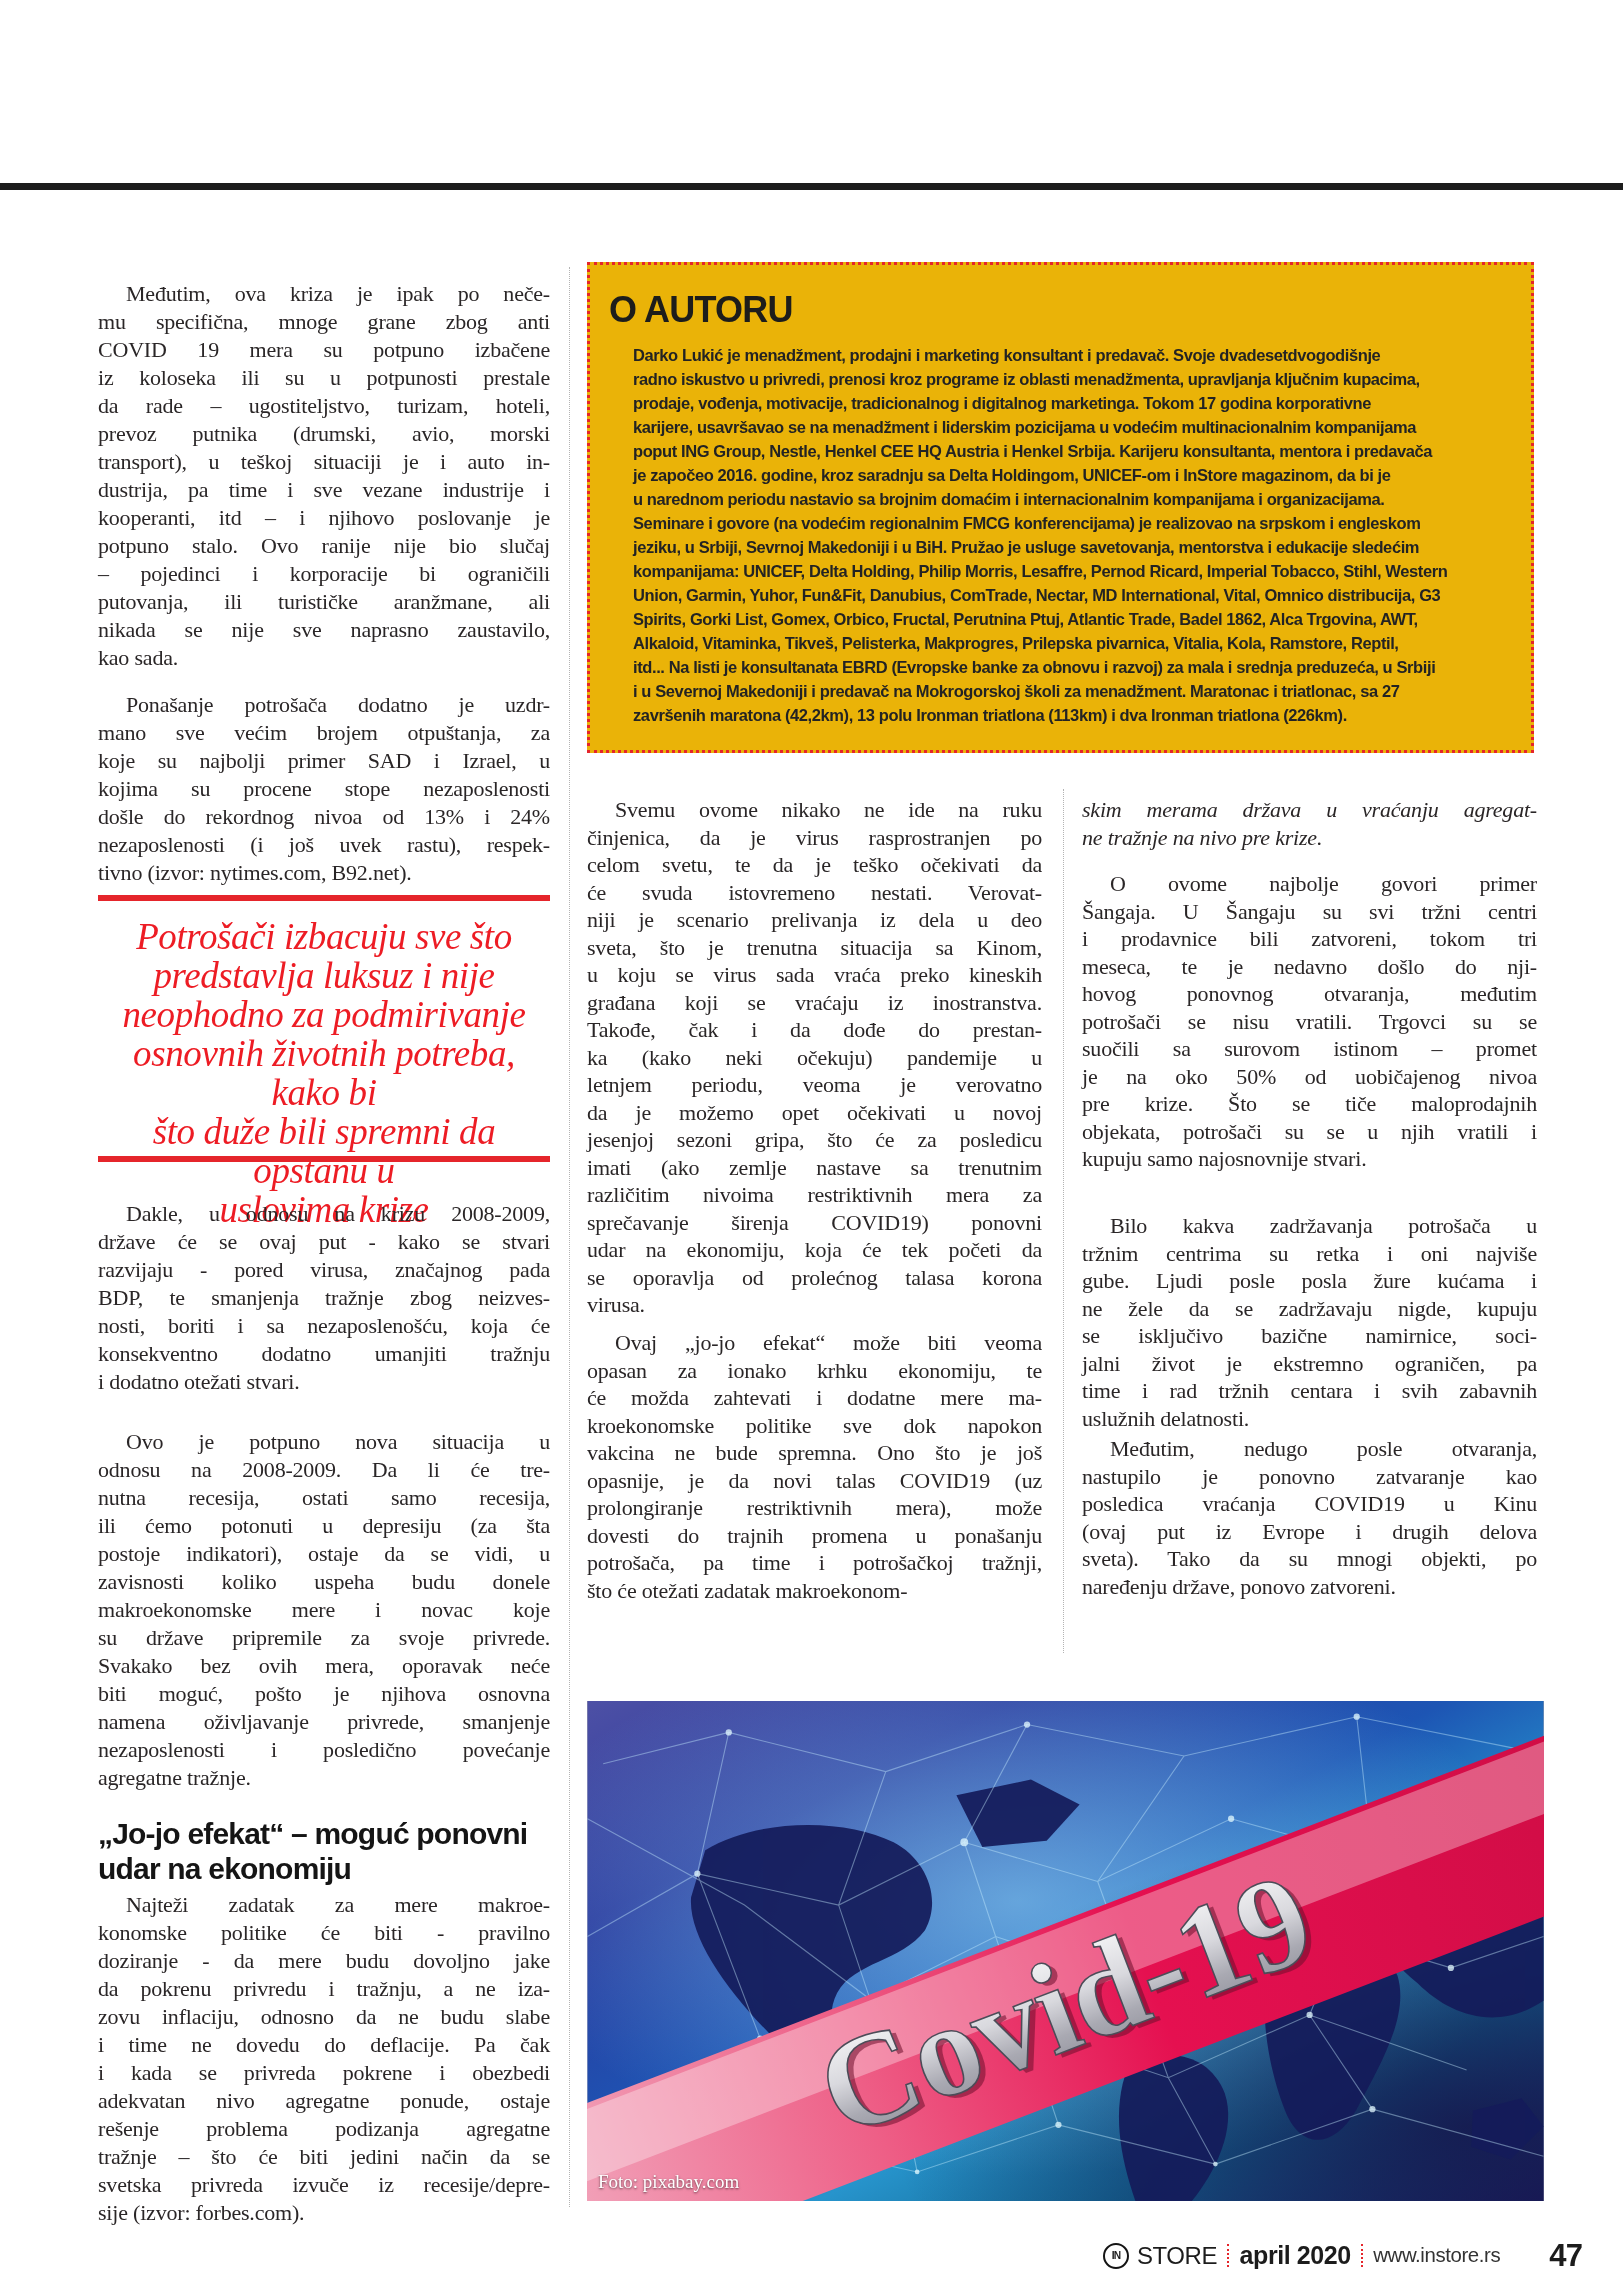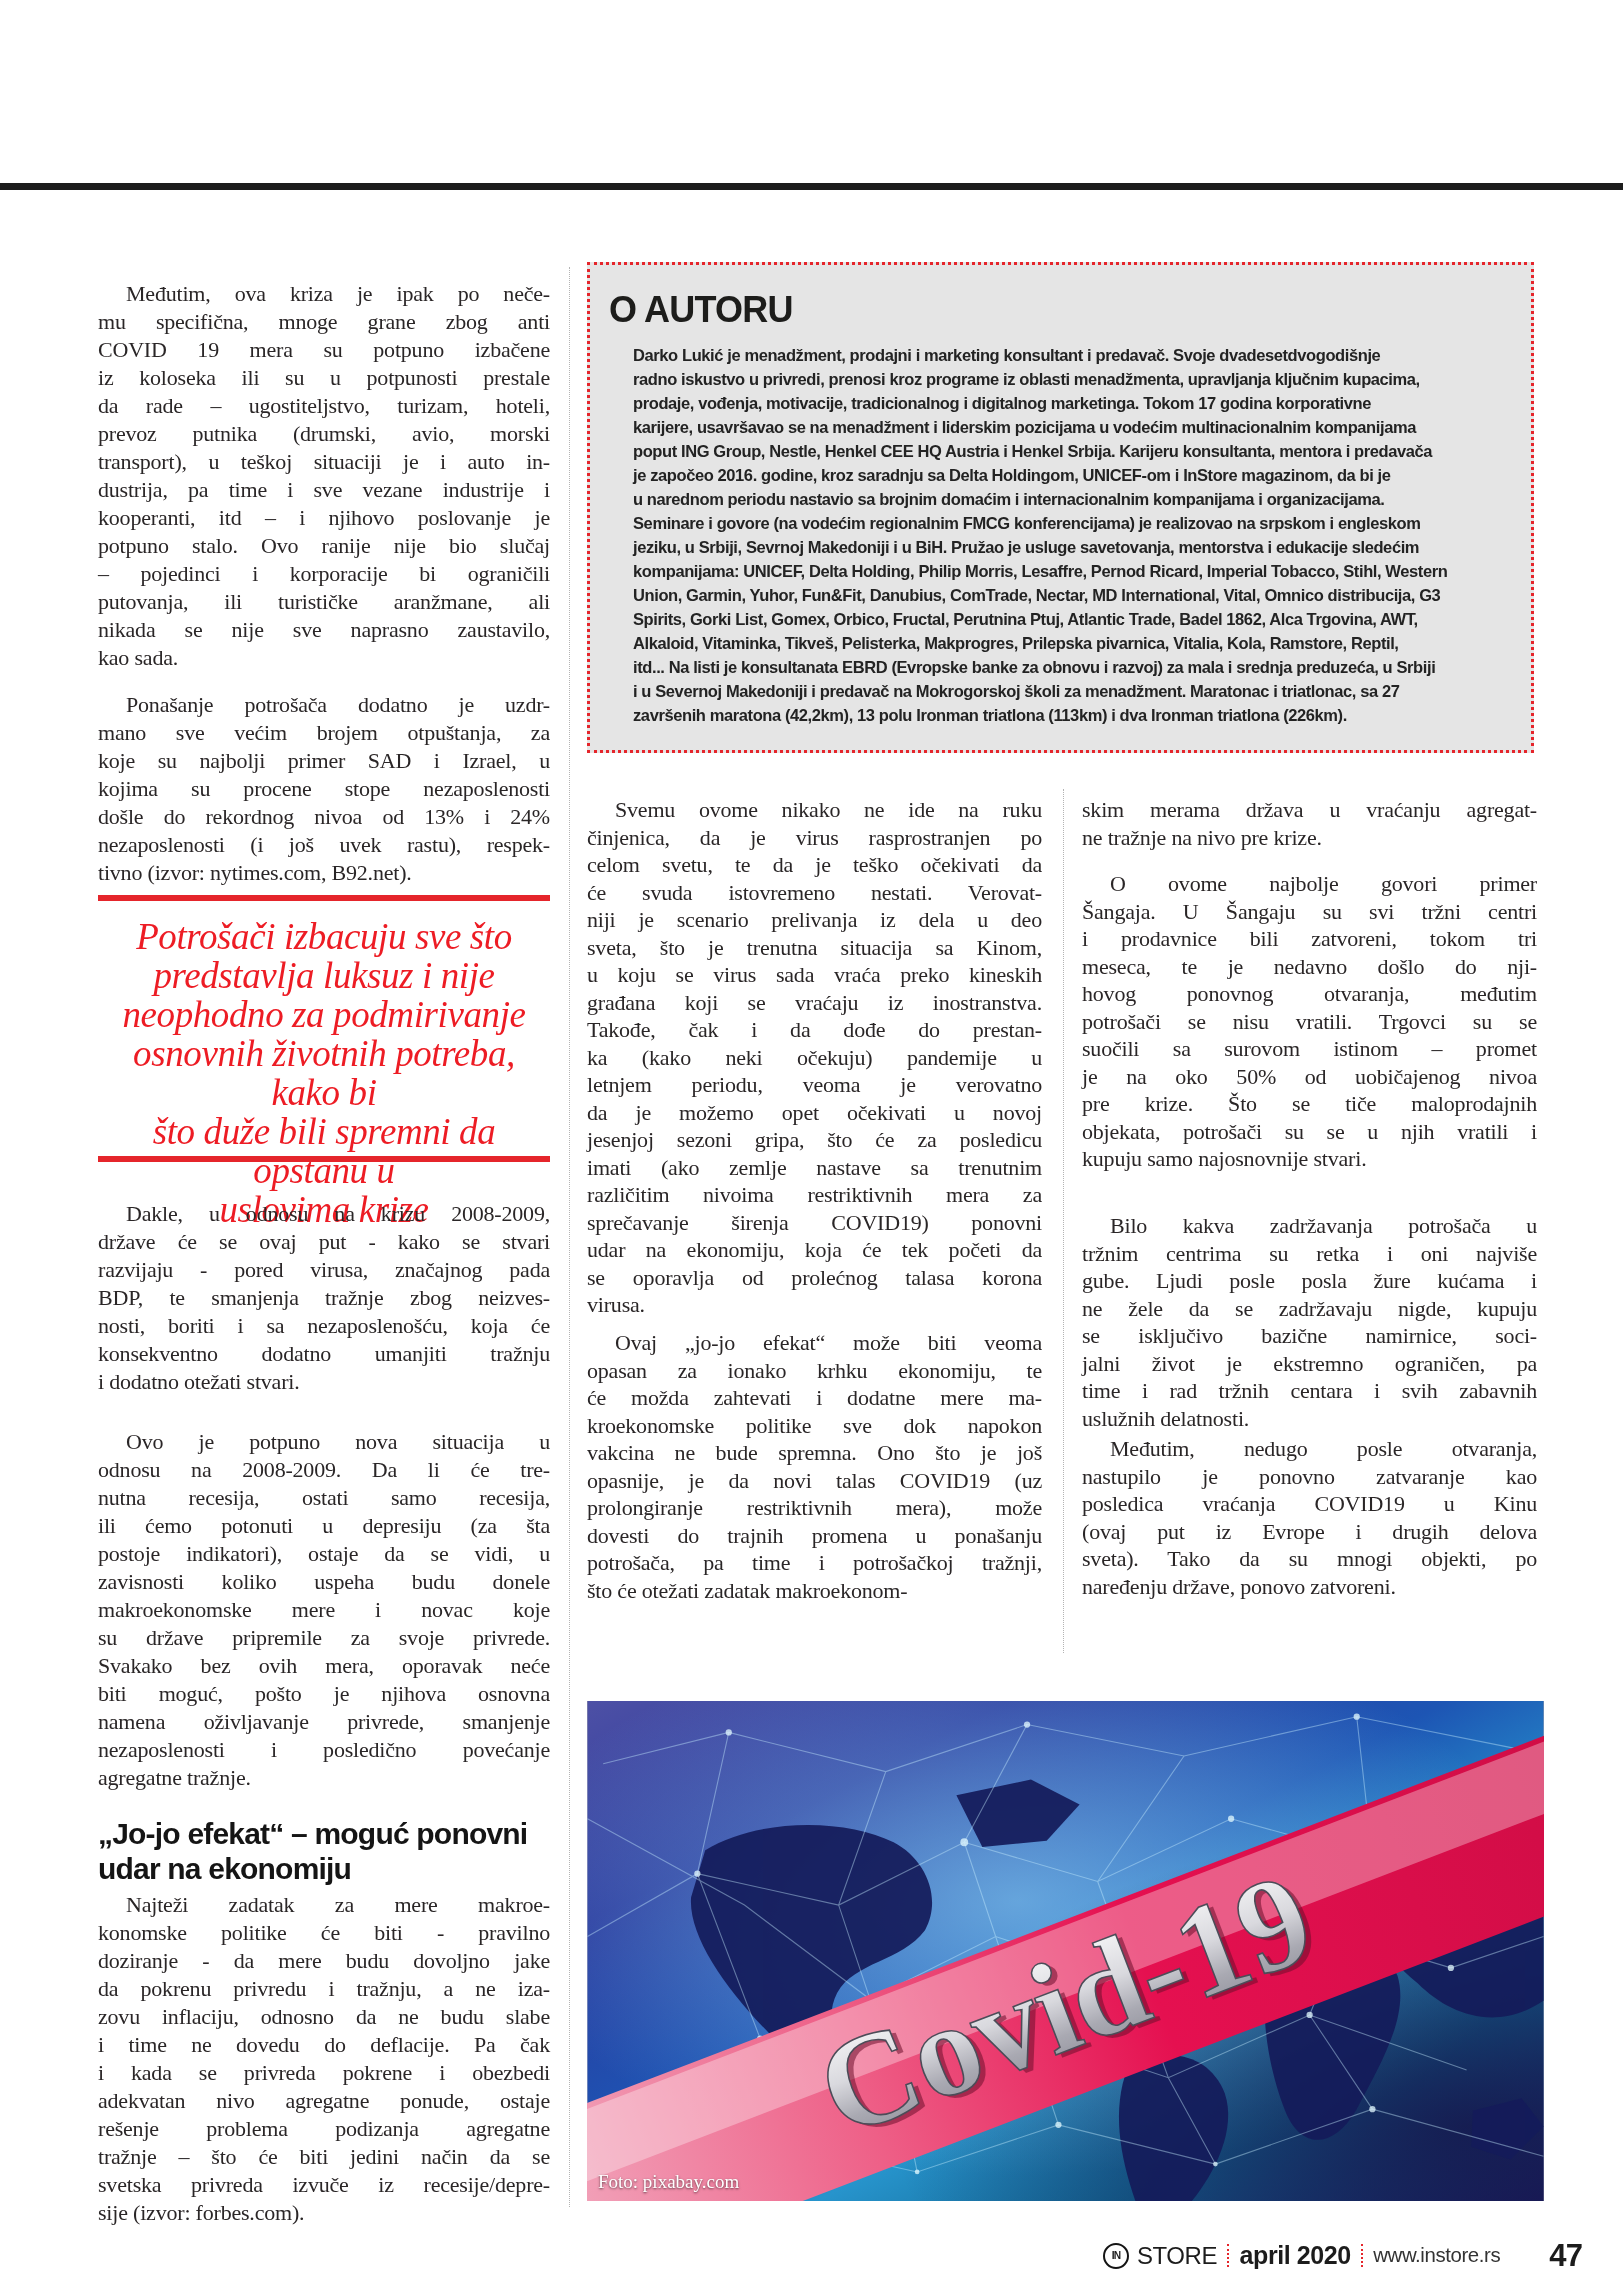--- a/index.html
+++ b/index.html
@@ -19,21 +19,21 @@
   
   .sep{position:absolute;width:0;border-left:1.6px dotted #b3b3b3;}
 
   
   .redrule{position:absolute;background:#e5252b;height:6.3px;}
   .quote{position:absolute;font-style:italic;color:#ed1c24;font-size:37px;line-height:39px;
          letter-spacing:-0.4px;}
   .quote .tl{text-align:center;}
 
   
-  .box{position:absolute;left:587px;top:262px;width:947px;height:491px;background:#e5e5e5;
+  .box{position:absolute;left:587px;top:262px;width:947px;height:491px;background:#eab308;
        border:3.1px dotted #e5252b;box-sizing:border-box;padding:19px 19px 0 19px;}
   .box-title{font-family:"Liberation Sans",sans-serif;font-weight:700;font-size:36px;
              letter-spacing:-0.8px;color:#1d1d1b;margin:4.7px 0 12.6px 0;}
   .box-body{font-family:"Liberation Sans",sans-serif;font-weight:700;font-size:16.5px;
             line-height:24px;letter-spacing:-0.4px;color:#232323;margin-left:24px;}
   .box-body .tl{white-space:nowrap;text-align:left;}
 
   
   .subhead{position:absolute;font-family:"Liberation Sans",sans-serif;font-weight:700;
            font-size:30px;line-height:35px;letter-spacing:-0.8px;color:#151515;}
@@ -199,21 +199,21 @@
       <div class="tl">će možda zahtevati i dodatne mere ma-</div>
       <div class="tl">kroekonomske politike sve dok napokon</div>
       <div class="tl">vakcina ne bude spremna. Ono što je još</div>
       <div class="tl">opasnije, je da novi talas COVID19 (uz</div>
       <div class="tl">prolongiranje restriktivnih mera), može</div>
       <div class="tl">dovesti do trajnih promena u ponašanju</div>
       <div class="tl">potrošača, pa time i potrošačkoj tražnji,</div>
       <div class="tl tl-last">što će otežati zadatak makroekonom-</div>
     </div>
 
-  <div class="p lh35" style="left:1082px;top:796px;width:455px;">
+  <div class="p lh35" style="left:1082px;top:796px;width:455px;font-style:italic;">
       <div class="tl">skim merama država u vraćanju agregat-</div>
       <div class="tl tl-last">ne tražnje na nivo pre krize.</div>
     </div>
   <div class="p lh35 ind" style="left:1082px;top:870px;width:455px;">
       <div class="tl">O ovome najbolje govori primer</div>
       <div class="tl">Šangaja. U Šangaju su svi tržni centri</div>
       <div class="tl">i prodavnice bili zatvoreni, tokom tri</div>
       <div class="tl">meseca, te je nedavno došlo do nji-</div>
       <div class="tl">hovog ponovnog otvaranja, međutim</div>
       <div class="tl">potrošači se nisu vratili. Trgovci su se</div>

